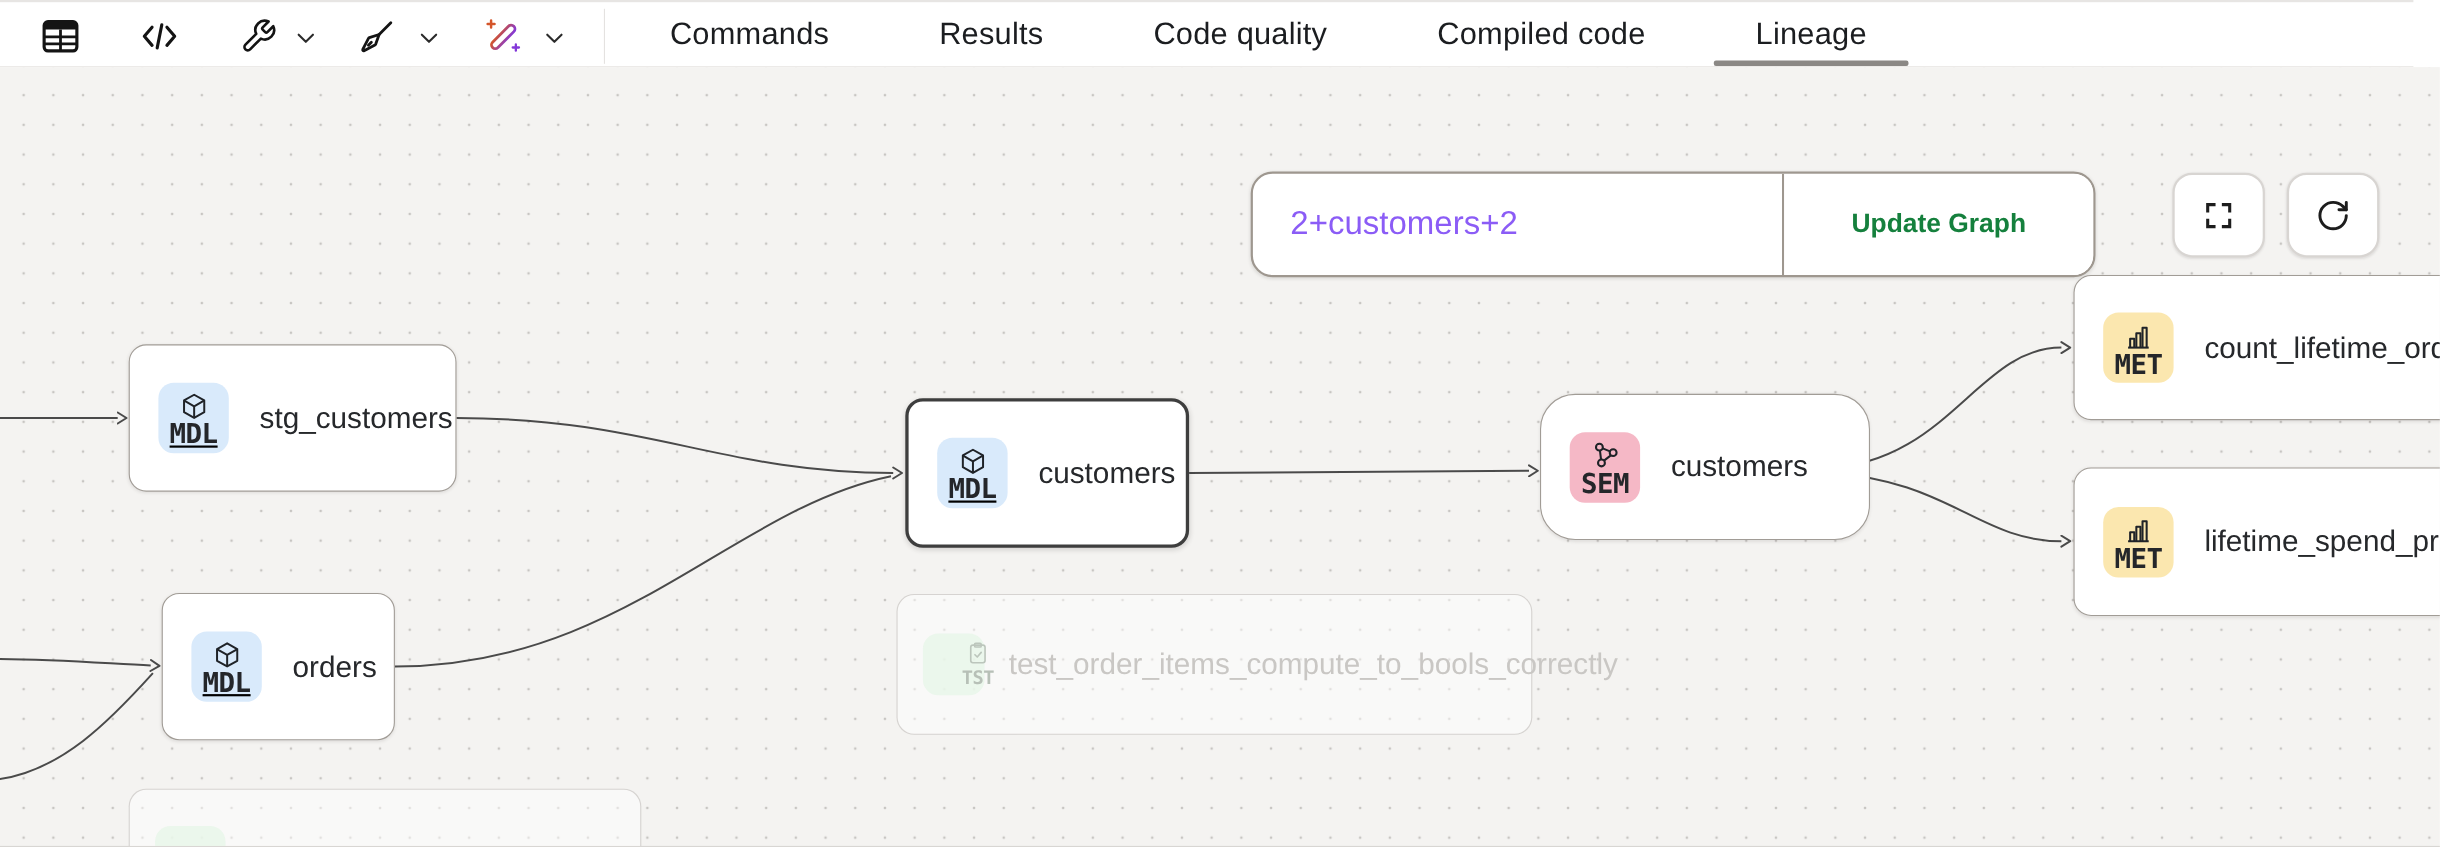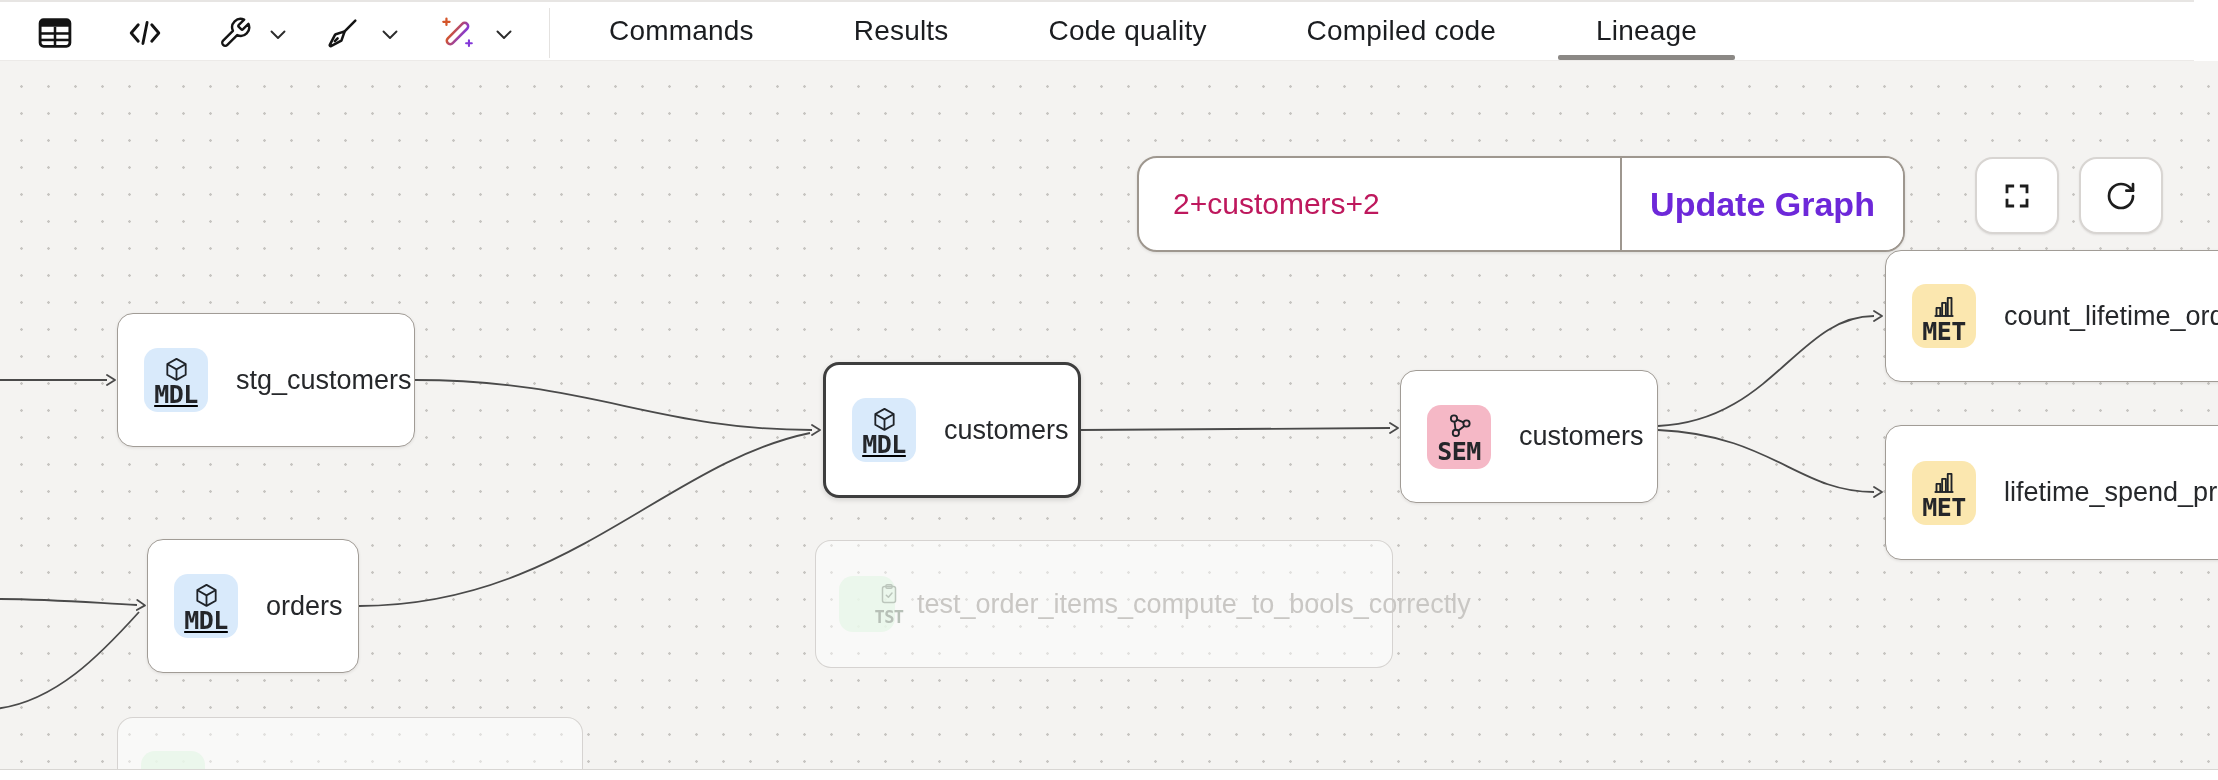--- a/index.html
+++ b/index.html
@@ -44,24 +44,24 @@
 
   .node.faded { background:rgba(255,255,255,.48); border-color:rgba(161,156,150,.40); box-shadow:none; }
   .node.faded .badge-text { color:#b7c0b7; }
   .test-label { font-size:27px; color:#c9c7c4; line-height:35px; }
 
   
   #selector-box { position:absolute; left:1137px; top:95px; width:768px; height:96px;
     background:#ffffff; border:2px solid #9e978f; border-radius:20px;
     box-shadow:0 1px 3px rgba(45,40,35,.12); display:flex; overflow:hidden; }
   #selector-input { width:481px; height:100%; border:none; outline:none; background:transparent;
-    font-family:"Liberation Sans", sans-serif; font-size:30px; color:#be185d; padding:0 0 0 34px; }
+    font-family:"Liberation Sans", sans-serif; font-size:30px; color:#8b5cf6; padding:0 0 0 34px; }
   #selector-box .vdiv { width:2px; background:#9e978f; }
   #update-graph-btn { flex:1; border:none; background:#ffffff; cursor:pointer;
-    font-family:"Liberation Sans", sans-serif; font-size:34px; font-weight:700; color:#6d28d9; }
+    font-family:"Liberation Sans", sans-serif; font-size:24px; font-weight:700; color:#15803d; }
 
   .sq-btn { position:absolute; top:96px; width:84px; height:77px; background:#ffffff;
     border:2px solid #d8d5d2; border-radius:18px; box-shadow:0 1px 2px rgba(45,40,35,.10);
     display:flex; align-items:center; justify-content:center; cursor:pointer; }
   #fullscreen-btn { left:1975px; }
   #refresh-btn { left:2079px; }
 </style>
 </head>
 <body>
 
@@ -185,21 +185,21 @@
     <div class="badge badge-mdl">
       <svg width="29" height="29" viewBox="0 0 24 24" fill="none" stroke="#1f2328" stroke-width="1.5" stroke-linejoin="round">
         <path d="M12 3.2 L19.6 7.5 V16.3 L12 20.6 L4.4 16.3 V7.5 Z"></path>
         <path d="M4.6 7.7 L12 11.9 L19.4 7.7 M12 11.9 V20.3"></path>
       </svg>
       <span class="badge-text">MDL</span>
     </div>
     <span class="node-label">customers</span>
   </div>
 
-  <div class="node" style="left:1400px; top:309px; width:258px; height:133px;">
+  <div class="node" style="left:1400px; top:297px; width:300px; height:133px;border-radius:32px;">
     <div class="badge badge-sem">
       <svg width="30" height="30" viewBox="0 0 24 24" fill="none" stroke="#1f2328" stroke-width="1.5">
         <circle cx="8" cy="6" r="2.5"></circle>
           <circle cx="18" cy="10" r="2.5"></circle>
           <circle cx="9.5" cy="17.5" r="2.5"></circle>
         <path d="M10.4 6.9 L15.7 9.1 M16.3 12 L11.6 15.6 M8.4 8.5 L9.2 15"></path>
       </svg>
       <span class="badge-text">SEM</span>
     </div>
     <span class="node-label">customers</span>

